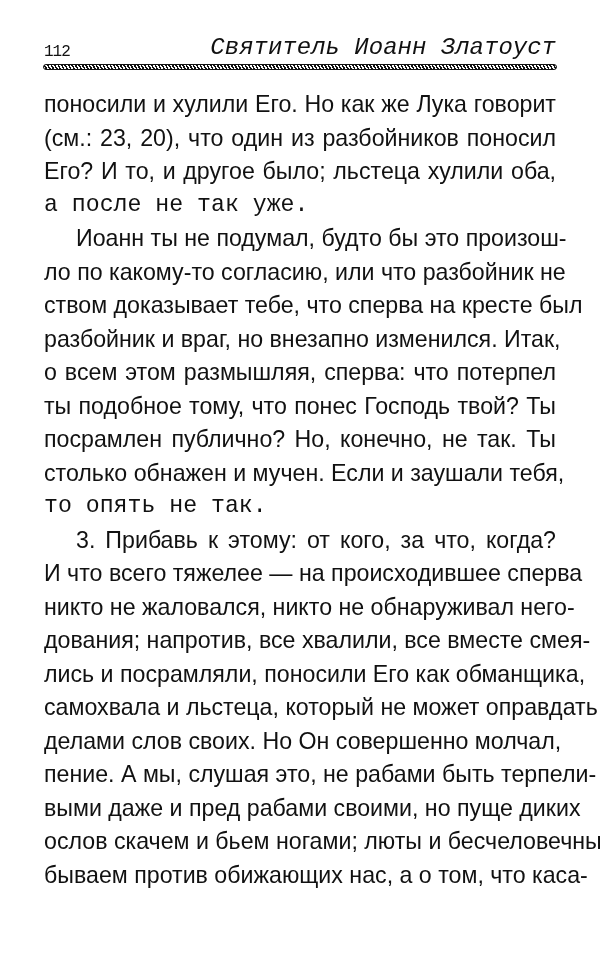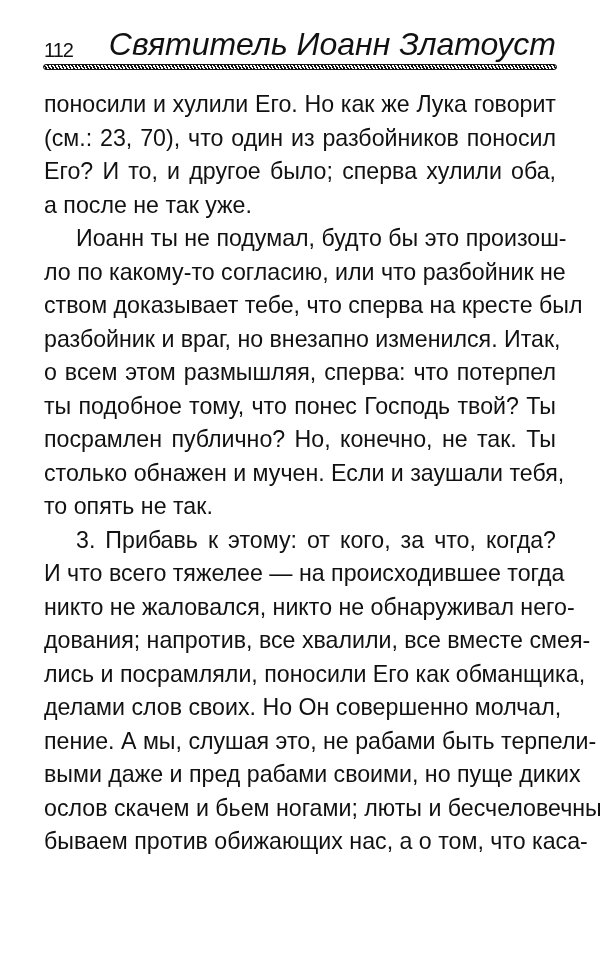--- a/index.html
+++ b/index.html
@@ -19,29 +19,29 @@
     position: absolute;
     left: 44px;
     right: 44px;
     top: 24px;
     height: 36px;
     display: flex;
     justify-content: space-between;
     align-items: flex-end;
   }
   .page-number {
-    font-family: Liberation Sans, sans-serif;
-    font-size: 20px;
+    font-family: Liberation Mono, monospace;
+    font-size: 16px;
     letter-spacing: -1px;
     line-height: 1;
   }
   .running-head {
-    font-family: Liberation Sans, sans-serif;
+    font-family: Liberation Mono, monospace;
     font-style: italic;
-    font-size: 32px;
+    font-size: 24px;
     line-height: 1;
   }
   .rope-rule {
     position: absolute;
     left: 43px;
     width: 514px;
     top: 64px;
     height: 6px;
     border-radius: 3px;
     border: 1px solid #111;
@@ -69,59 +69,61 @@
   .line {
     display: block;
     text-align: justify;
     text-align-last: justify;
     white-space: nowrap;
     height: 33.5px;
     overflow: visible;
   }
   .line.last {
     text-align-last: left;
+    font-family: Liberation Mono, monospace;
   }
   .line.indent {
     padding-left: 32px;
   }
 </style>
 </head>
 <body>
 
 <header class="page-header">
   <span class="page-number">112</span>
   <span class="running-head">Святитель Иоанн Златоуст</span>
 </header>
 
 <div class="rope-rule"></div>
 
 <main class="body-text">
   <p class="para">
     <span class="line">поносили и хулили Его. Но как же Лука говорит</span>
-    <span class="line">(см.: 23, 70), что один из разбойников поносил</span>
-    <span class="line">Его? И то, и другое было; сперва хулили оба,</span>
+    <span class="line">(см.: 23, 20), что один из разбойников поносил</span>
+    <span class="line">Его? И то, и другое было; льстеца хулили оба,</span>
     <span class="line last">а после не так уже.</span>
   </p>
   <p class="para">
     <span class="line indent">Иоанн ты не подумал, будто бы это произош-</span>
     <span class="line">ло по какому-то согласию, или что разбойник не</span>
     <span class="line">ством доказывает тебе, что сперва на кресте был</span>
     <span class="line">разбойник и враг, но внезапно изменился. Итак,</span>
     <span class="line">о всем этом размышляя, сперва: что потерпел</span>
     <span class="line">ты подобное тому, что понес Господь твой? Ты</span>
     <span class="line">посрамлен публично? Но, конечно, не так. Ты</span>
     <span class="line">столько обнажен и мучен. Если и заушали тебя,</span>
     <span class="line last">то опять не так.</span>
   </p>
   <p class="para">
     <span class="line indent">3. Прибавь к этому: от кого, за что, когда?</span>
-    <span class="line">И что всего тяжелее — на происходившее тогда</span>
+    <span class="line">И что всего тяжелее — на происходившее сперва</span>
     <span class="line">никто не жаловался, никто не обнаруживал него-</span>
     <span class="line">дования; напротив, все хвалили, все вместе смея-</span>
     <span class="line">лись и посрамляли, поносили Его как обманщика,</span>
+    <span class="line">самохвала и льстеца, который не может оправдать</span>
     <span class="line">делами слов своих. Но Он совершенно молчал,</span>
     <span class="line">пение. А мы, слушая это, не рабами быть терпели-</span>
     <span class="line">выми даже и пред рабами своими, но пуще диких</span>
     <span class="line">ослов скачем и бьем ногами; люты и бесчеловечны</span>
     <span class="line">бываем против обижающих нас, а о том, что каса-</span>
 
   </p>
 </main>
 
 </body></html>

